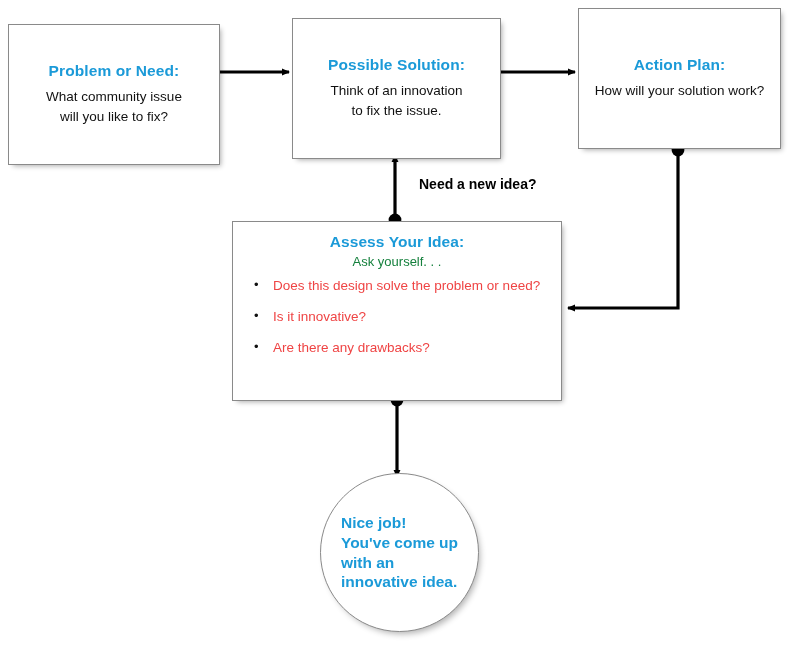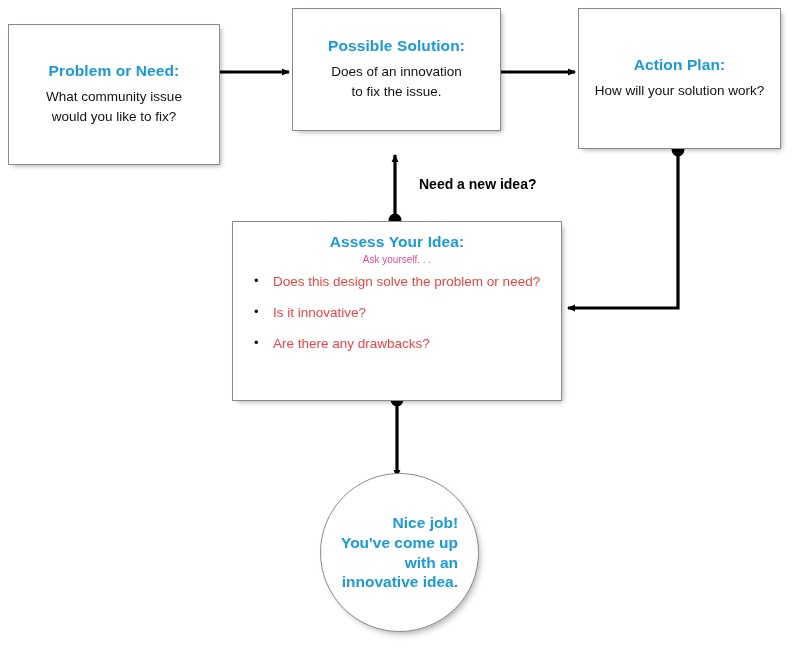--- a/index.html
+++ b/index.html
@@ -63,41 +63,41 @@
     margin: 0;
   }
 
   
   #node-problem {
     left: 8px;  top: 24px;
     width: 212px; height: 141px;
   }
   
   #node-solution {
-    left: 292px; top: 8px;
-    width: 209px; height: 123px;
+    left: 292px; top: 18px;
+    width: 209px; height: 141px;
   }
   
   #node-action {
     left: 578px; top: 8px;
     width: 203px; height: 141px;
   }
 
   
   #node-assess {
     left: 232px; top: 221px;
     width: 330px; height: 180px;
     justify-content: flex-start;
     align-items: stretch;
     padding: 11px 12px 10px 12px;
   }
   #node-assess .node-title { margin-bottom: 3px; }
   .assess-sub {
-    color: #ec4899;
-    font-size: 10px;
+    color: #15803d;
+    font-size: 13px;
     text-align: center;
     margin: 0 0 9px 0;
   }
   .assess-list {
     list-style: none;
     margin: 0;
     padding: 0 0 0 6px;
   }
   .assess-list li {
     position: relative;
@@ -130,21 +130,21 @@
     display: flex;
     align-items: center;
     justify-content: center;
     z-index: 2;
   }
   .success-text {
     color: #1b9ad8;
     font-weight: bold;
     font-size: 15.5px;
     line-height: 1.28;
-    text-align: right;
+    text-align: left;
     white-space: pre-line;
     padding: 0 8px;
   }
 
   
   .edge-label {
     position: absolute;
     color: #000000;
     font-weight: bold;
     font-size: 14px;
@@ -189,26 +189,26 @@
 
     <g>
       <line x1="397" y1="400" x2="397" y2="477" stroke="#000000" stroke-width="3.2" marker-end="url(#arrowhead)"></line>
       <circle cx="397" cy="400" r="6.4" fill="#000000"></circle>
     </g>
   </svg>
 
   <div class="node" id="node-problem">
     <div class="node-title">Problem or Need:</div>
     <div class="node-body" style="white-space:pre-line">What community issue
-would you like to fix?</div>
+will you like to fix?</div>
   </div>
 
   <div class="node" id="node-solution">
     <div class="node-title">Possible Solution:</div>
-    <div class="node-body" style="white-space:pre-line">Does of an innovation
+    <div class="node-body" style="white-space:pre-line">Think of an innovation
 to fix the issue.</div>
   </div>
 
   <div class="node" id="node-action">
     <div class="node-title">Action Plan:</div>
     <div class="node-body" style="white-space:pre-line">How will your solution work?</div>
   </div>
 
   <div class="node" id="node-assess">
     <div class="node-title">Assess Your Idea:</div>

